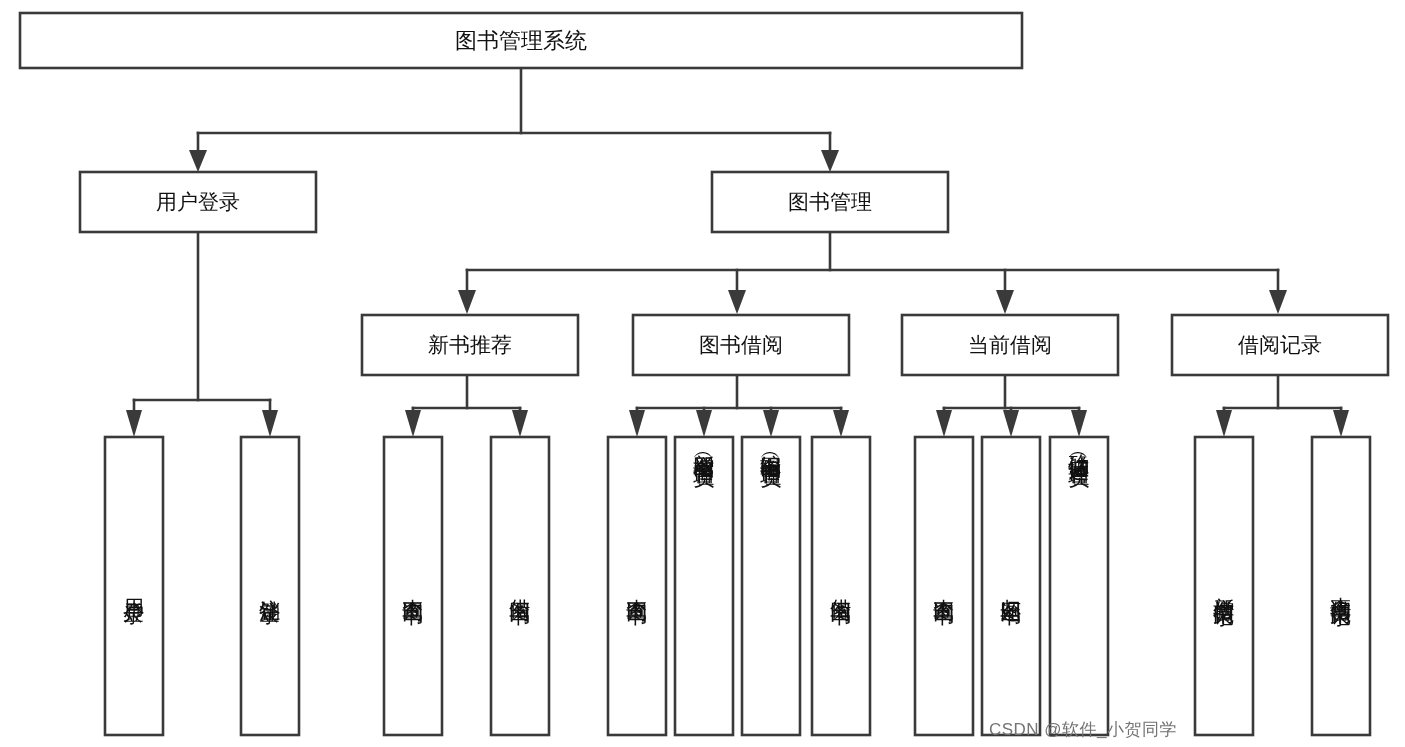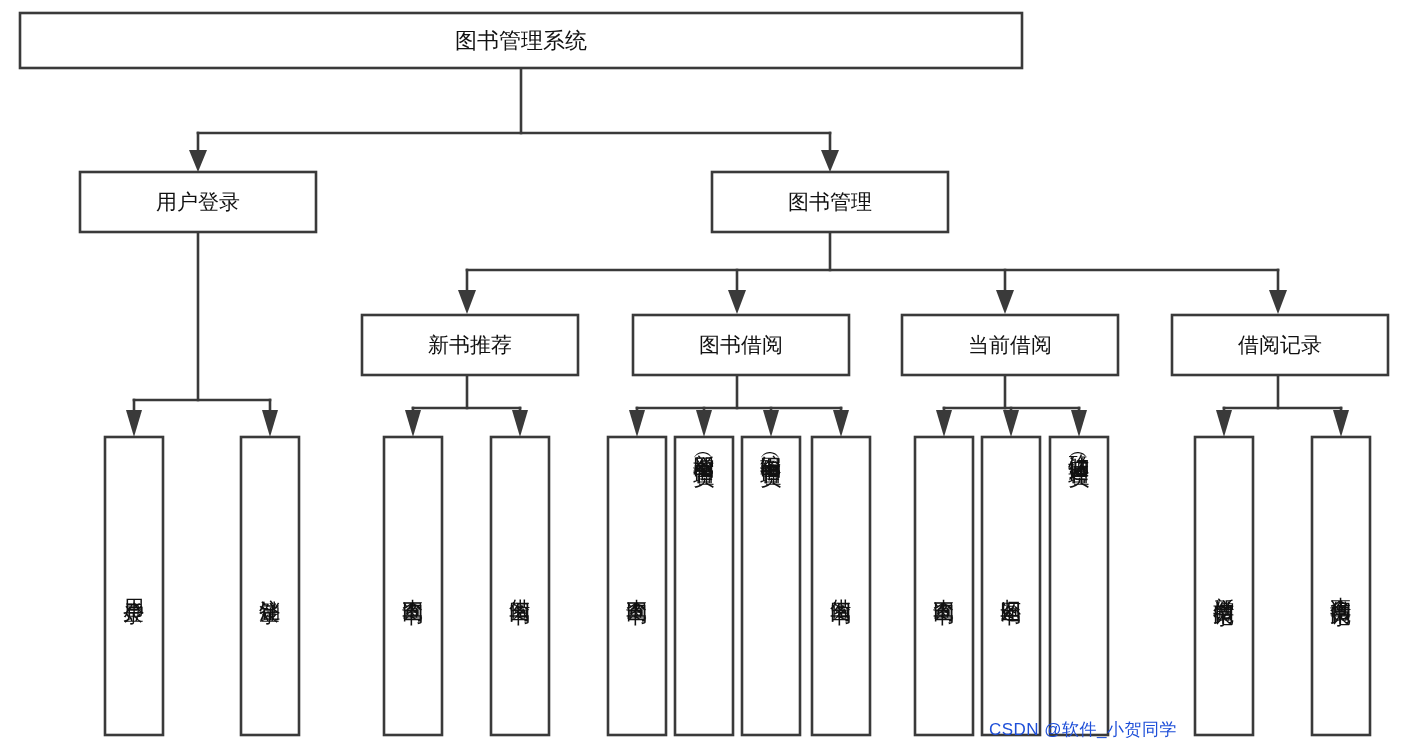--- a/index.html
+++ b/index.html
@@ -72,21 +72,21 @@
     letter-spacing: 2px;
     color: #111111;
     white-space: nowrap;
   }
   .watermark {
     position: absolute;
     right: 8px;
     bottom: 6px;
     font-family: "Liberation Sans", "DejaVu Sans", sans-serif;
     font-size: 17px;
-    color: #1d4ed8;
+    color: #737373;
     letter-spacing: 0.5px;
     user-select: none;
   }
 </style>
 </head>
 <body>
 
 <div id="diagram-root">
 
   <svg class="diagram-canvas" viewBox="0 0 1405 747" xmlns="http://www.w3.org/2000/svg">

